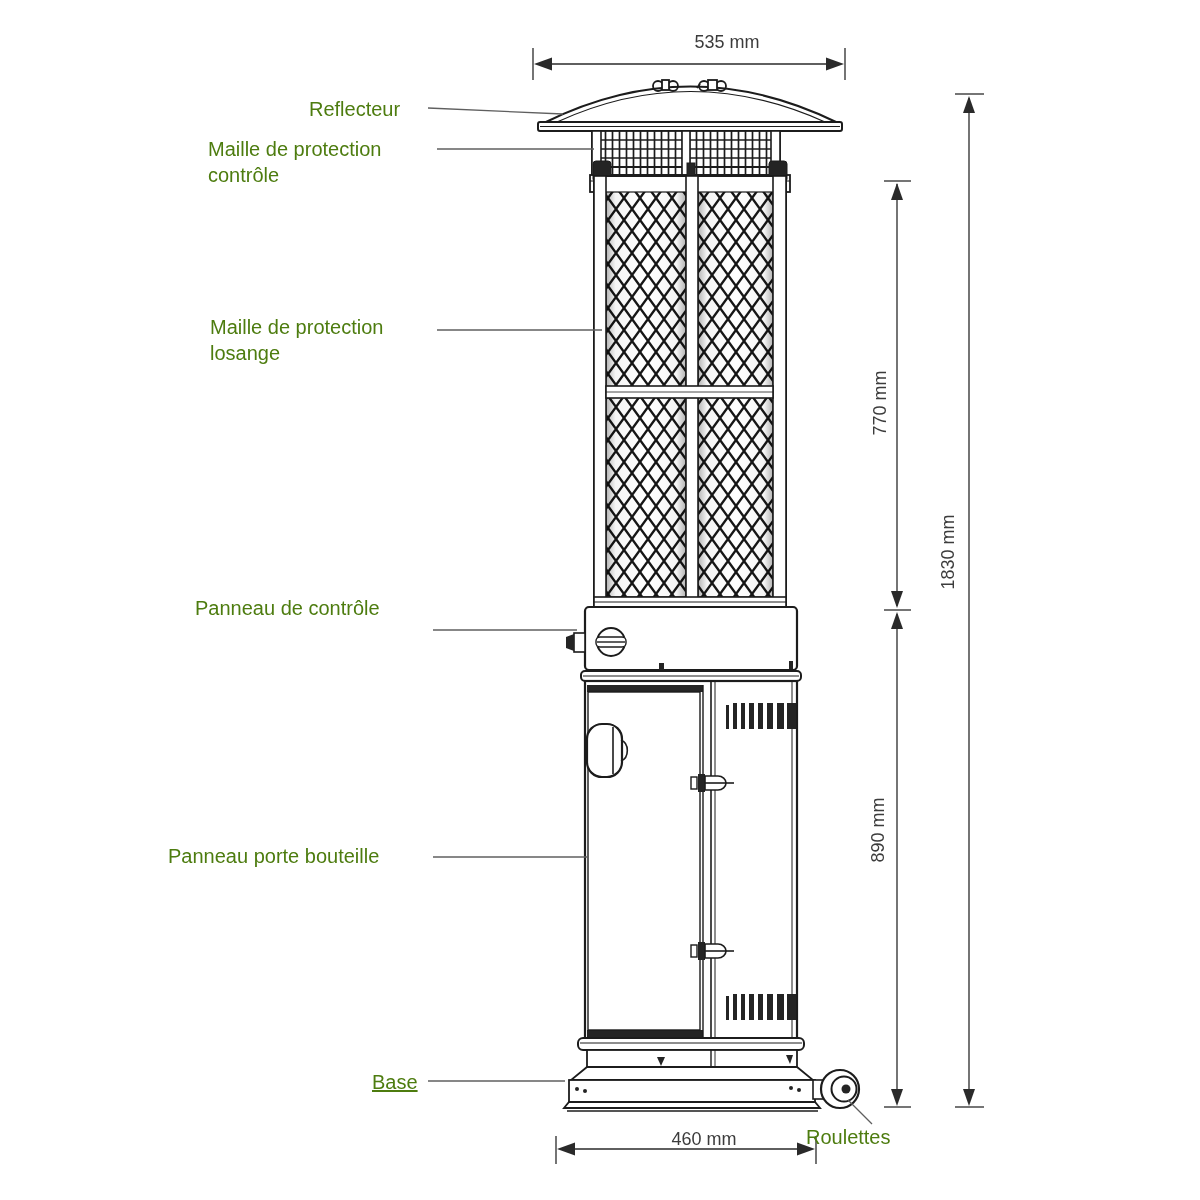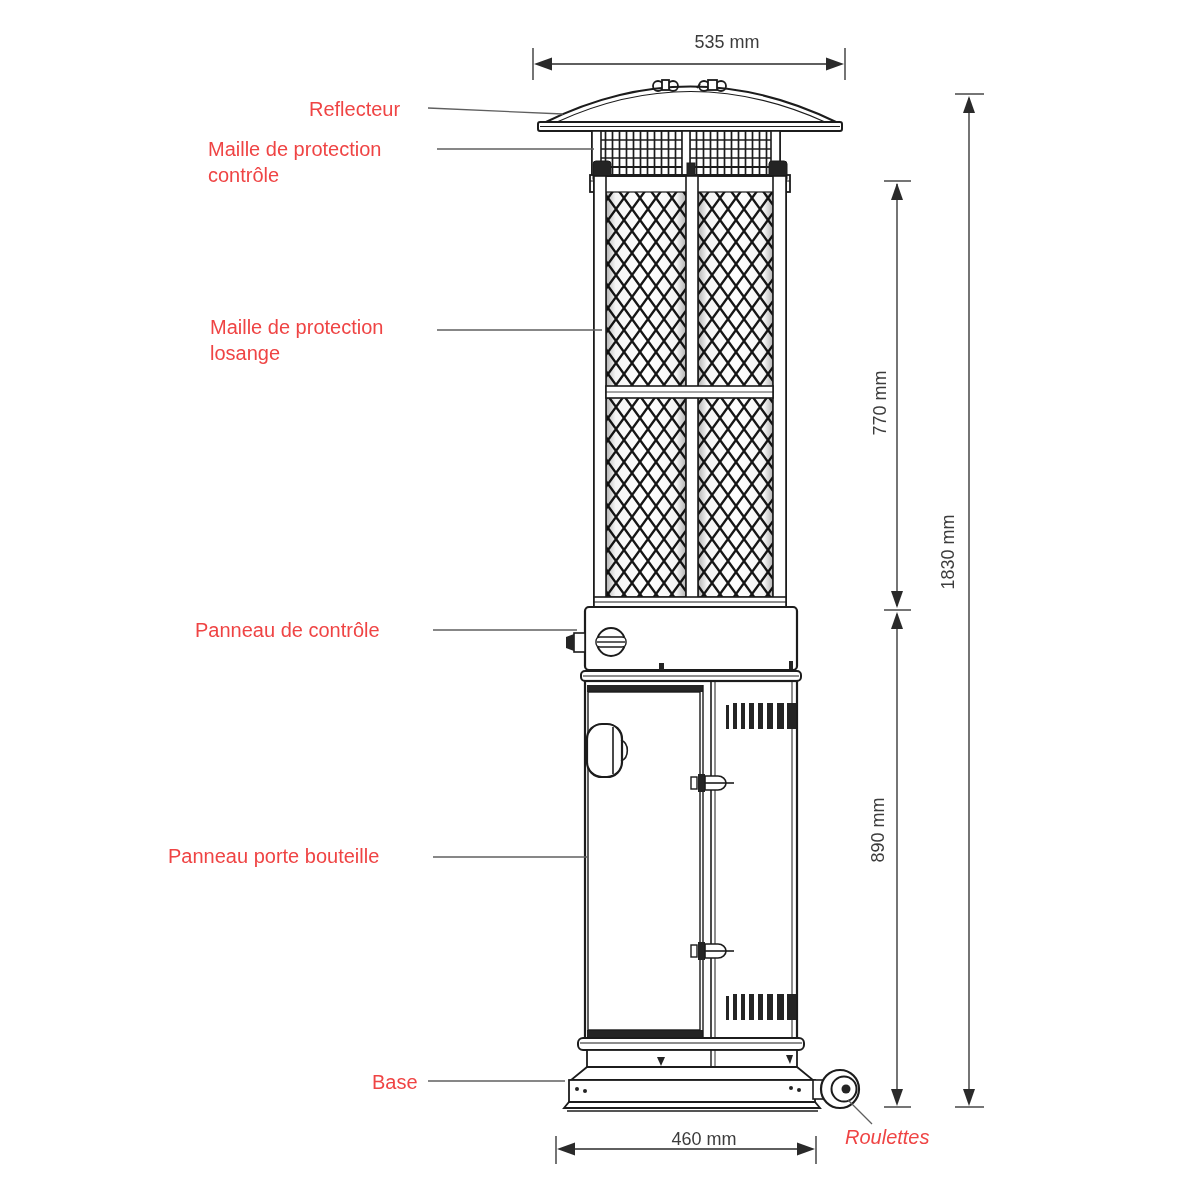--- a/index.html
+++ b/index.html
@@ -2,21 +2,21 @@
 <html><head>
 <meta charset="utf-8">
 <style>
   html,body{margin:0;padding:0;background:#fff;}
   #canvas{
     position:relative;width:1200px;height:1200px;background:#ffffff;
     font-family:"Liberation Sans", sans-serif;color:#222;overflow:hidden;
   }
   #drawing{position:absolute;left:0;top:0;}
   .lbl{
-    position:absolute;font-size:20px;line-height:26px;color:#ef4444;
+    position:absolute;font-size:20px;line-height:26px;color:#4d7c0f;
     white-space:nowrap;
   }
   .dim{
     position:absolute;font-size:18px;color:#3c3c3c;white-space:nowrap;
   }
   .vdim{
     position:absolute;width:84px;height:22px;text-align:center;
     transform:rotate(-90deg);transform-origin:center center;
     font-size:18px;color:#3c3c3c;white-space:nowrap;
   }
@@ -262,27 +262,27 @@
   <div class="lbl" style="left:208px;top:136px;">
     <div>Maille de protection</div>
     <div>contrôle</div>
   </div>
 
   <div class="lbl" style="left:210px;top:314px;">
     <div>Maille de protection</div>
     <div>losange</div>
   </div>
 
-  <div class="lbl" style="left:195px;top:617px;">Panneau de contrôle</div>
+  <div class="lbl" style="left:195px;top:595px;">Panneau de contrôle</div>
 
   <div class="lbl" style="left:168px;top:843px;">Panneau porte bouteille</div>
 
-  <div class="lbl" style="left:372px;top:1069px;">Base</div>
-
-  <div class="lbl" style="left:845px;top:1124px;font-style:italic;">Roulettes</div>
+  <div class="lbl" style="left:372px;top:1069px;text-decoration:underline;">Base</div>
+
+  <div class="lbl" style="left:806px;top:1124px;">Roulettes</div>
 
   <div class="dim center" style="left:650px;top:32px;width:80px;margin-left:37px;">535 mm</div>
 
   <div class="vdim" style="left:839px;top:392px;">770 mm</div>
 
   <div class="vdim" style="left:907px;top:541px;">1830 mm</div>
 
   <div class="vdim" style="left:837px;top:819px;">890 mm</div>
 
   <div class="dim center" style="left:664px;top:1129px;width:80px;">460 mm</div>

